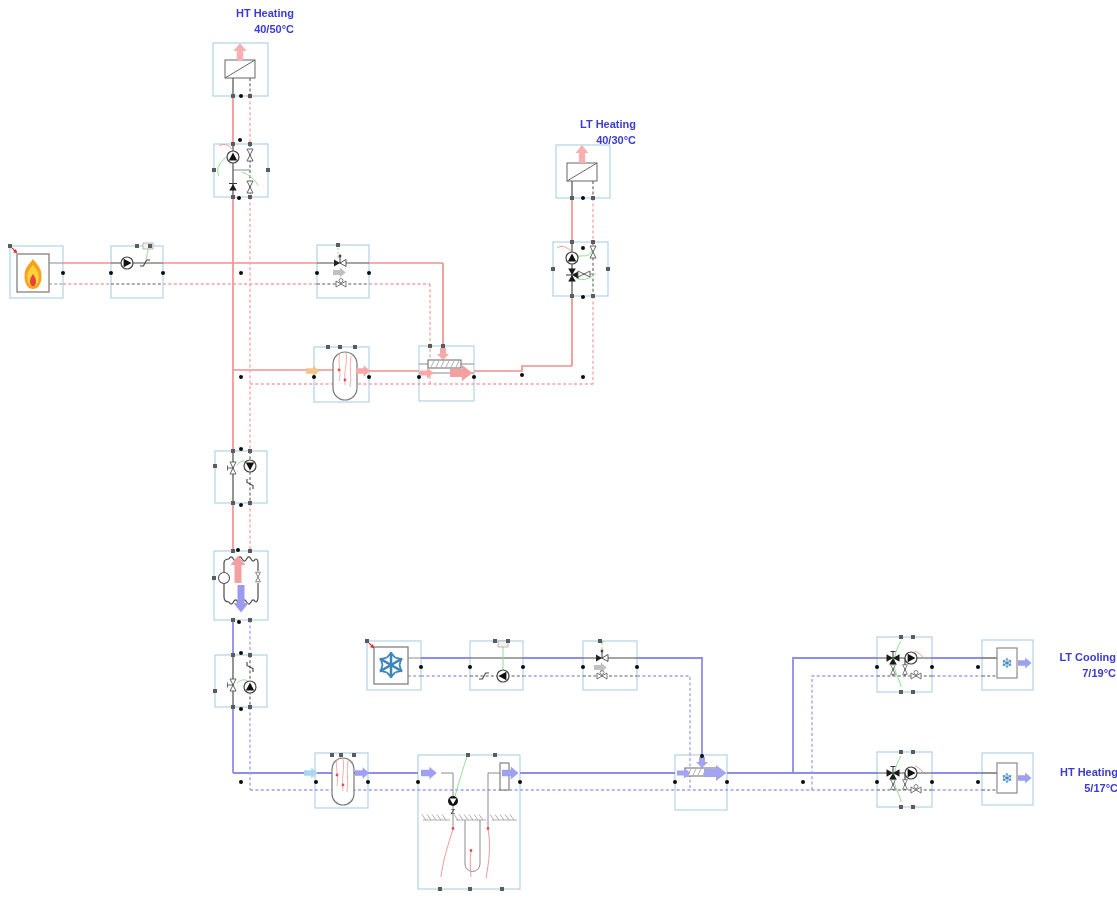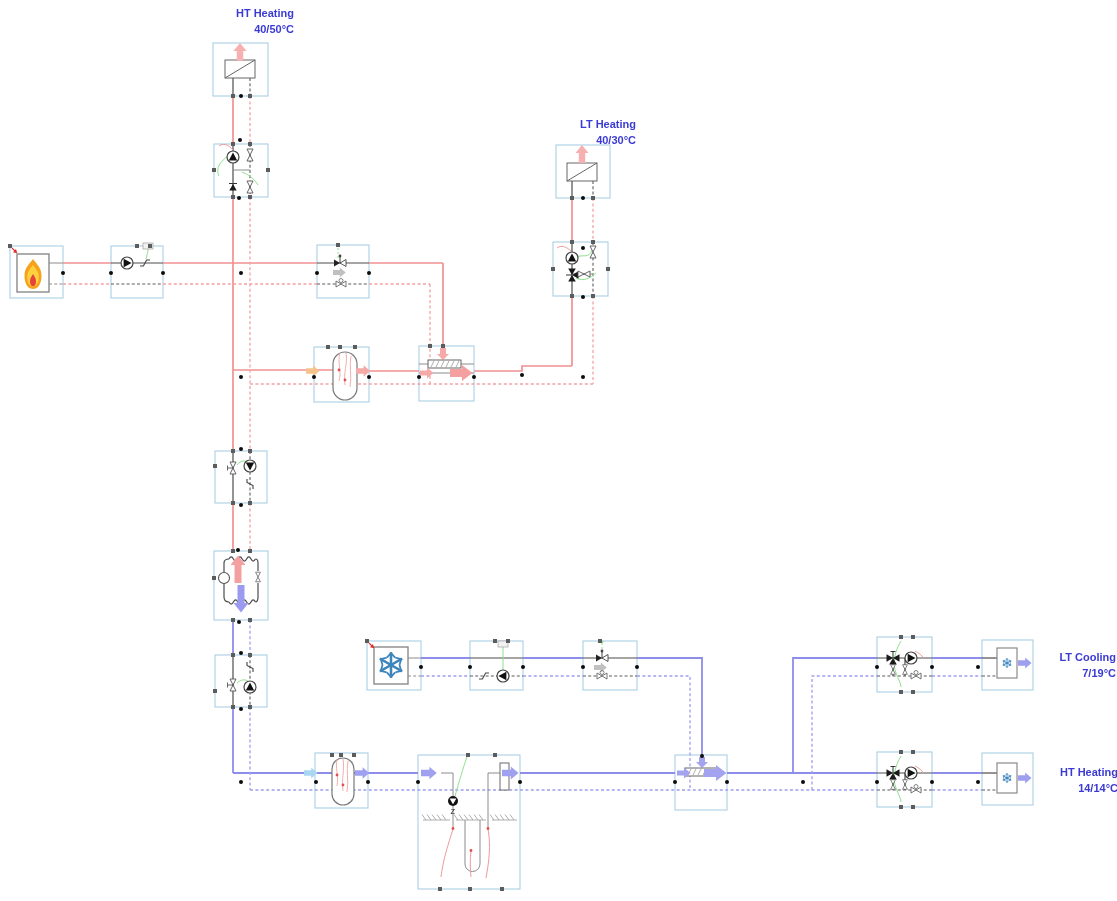--- a/index.html
+++ b/index.html
@@ -551,15 +551,15 @@
 <div class="lbl" style="left:528px;top:108px;width:108px;margin-top:8px;">
   <div>LT Heating</div>
   <div>40/30°C</div>
 </div>
 <div class="lbl" style="left:1038px;top:649px;width:78px;">
   <div>LT Cooling</div>
   <div>7/19°C</div>
 </div>
 <div class="lbl" style="left:1036px;top:764px;width:82px;">
   <div>HT Heating</div>
-  <div>14/14°C</div>
+  <div>5/17°C</div>
 </div>
 </div>
 
 </body></html>

